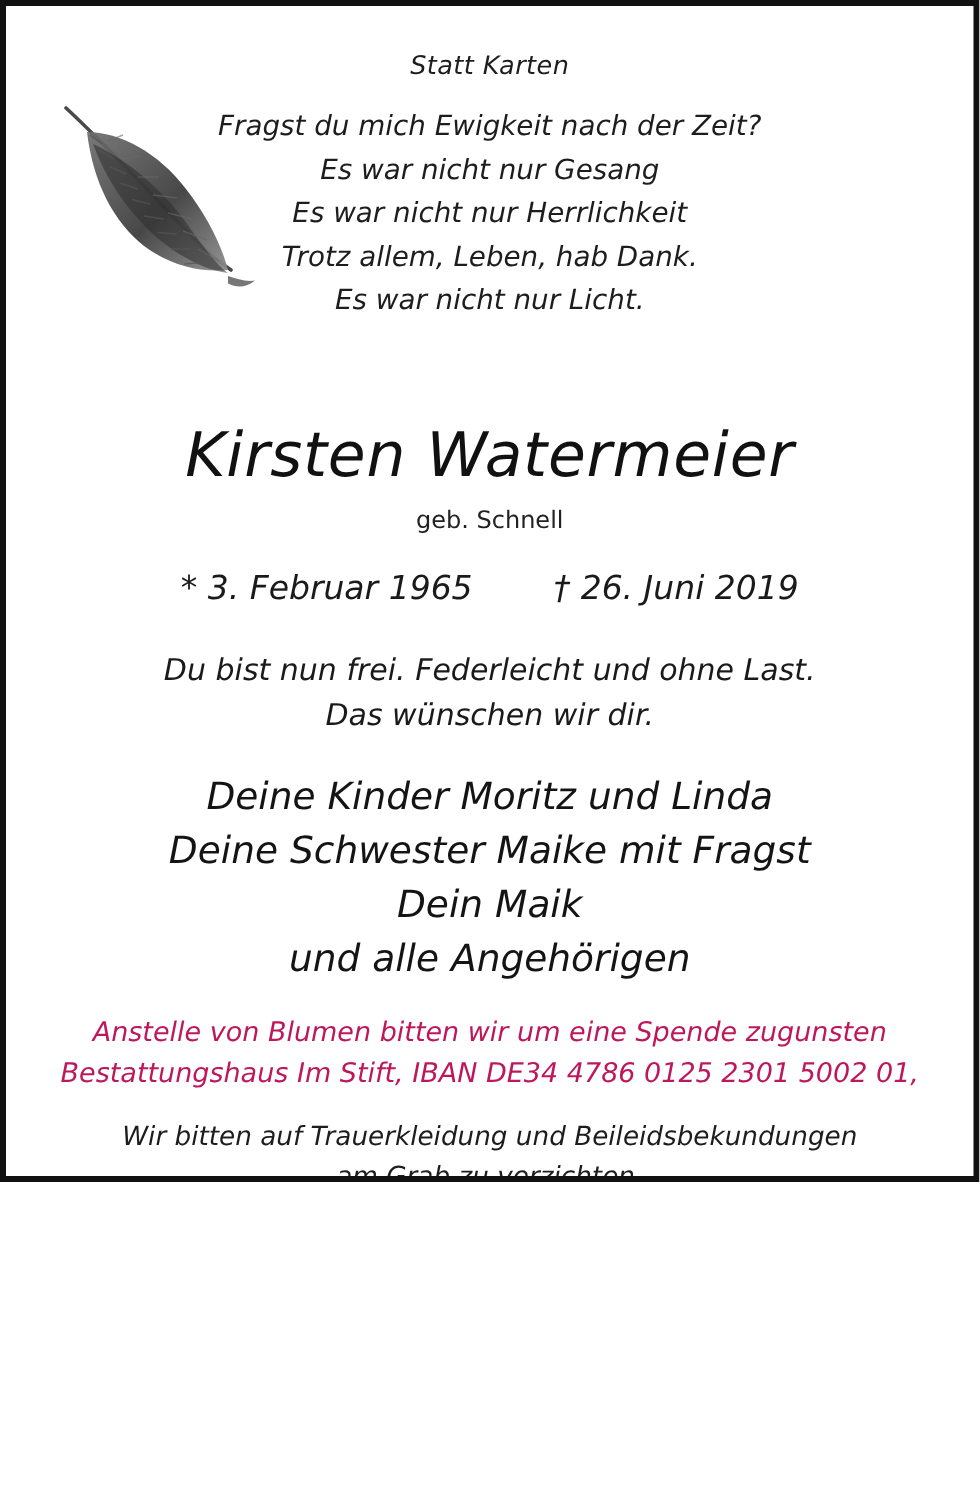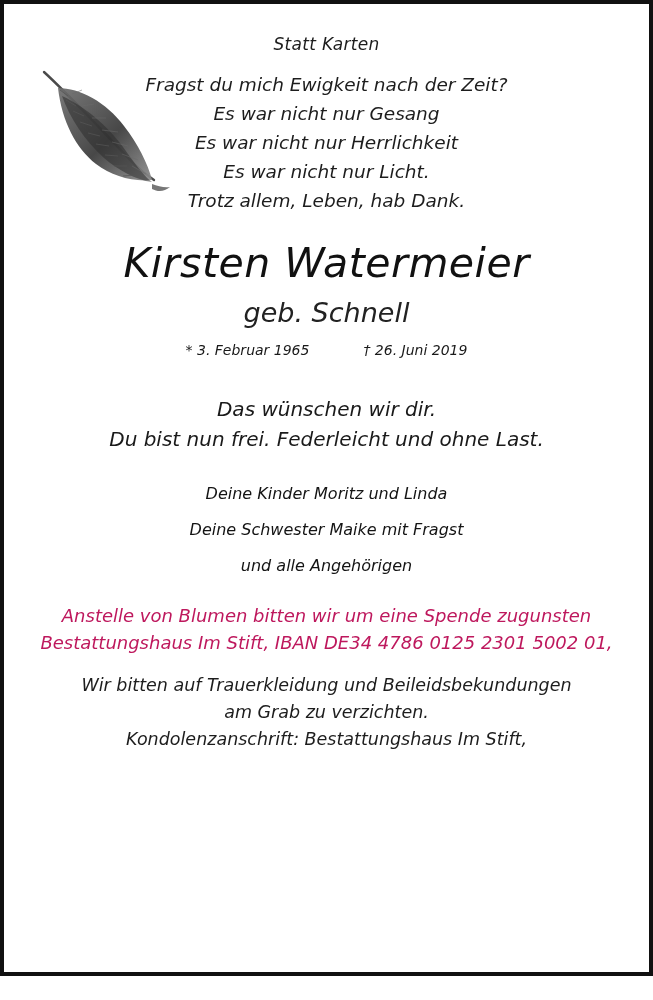--- a/index.html
+++ b/index.html
@@ -10,21 +10,21 @@
   body {
     width: 653px;
     height: 1000px;
     font-family: "DejaVu Sans", sans-serif;
     color: #1a1a1a;
     overflow: hidden;
   }
   .notice {
     position: relative;
     width: 653px;
-    height: 976px;
+    height: 788px;
     box-sizing: border-box;
     border: 4px solid #111111;
     background: #ffffff;
     overflow: hidden;
   }
   .inner {
     position: absolute;
     top: 0;
     left: 0;
     right: 0;
@@ -62,50 +62,49 @@
     height: 145px;
     pointer-events: none;
   }
 
   .name {
     font-size: 41px;
     font-style: italic;
     font-weight: 400;
     letter-spacing: 0.5px;
     color: #111111;
-    margin-top: 24px;
+    margin-top: 64px;
     margin-bottom: 10px;
     white-space: nowrap;
   }
   .geb {
-    font-size: 27px;
-    font-style: italic;
+    font-size: 16px;
     color: #222222;
-    margin-bottom: 14px;
+    margin-bottom: 24px;
   }
   .dates {
-    font-size: 14px;
-    font-style: italic;
-    color: #1a1a1a;
-    margin-bottom: 36px;
+    font-size: 22px;
+    font-style: italic;
+    color: #1a1a1a;
+    margin-bottom: 26px;
     white-space: nowrap;
   }
   .dates .birth { margin-right: 54px; }
 
   .verse {
     font-size: 20px;
     font-style: italic;
     line-height: 30px;
     color: #1a1a1a;
     margin-bottom: 22px;
   }
   .verse div { white-space: nowrap; }
 
   .family {
-    font-size: 16px;
+    font-size: 25px;
     font-style: italic;
     line-height: 36px;
     color: #141414;
     margin-bottom: 18px;
   }
   .family div { white-space: nowrap; }
 
   .funeral {
     font-size: 20px;
     font-style: italic;
@@ -180,40 +179,41 @@
   </div>
 
   <div class="inner">
 
     <div class="statt-karten line">Statt Karten</div>
 
     <div class="poem">
       <div>Fragst du mich Ewigkeit nach der Zeit?</div>
       <div>Es war nicht nur Gesang</div>
       <div>Es war nicht nur Herrlichkeit</div>
+      <div>Trotz allem, Leben, hab Dank.</div>
       <div>Es war nicht nur Licht.</div>
-      <div>Trotz allem, Leben, hab Dank.</div>
     </div>
 
     <div class="name">Kirsten Watermeier</div>
 
     <div class="geb">geb. Schnell</div>
 
     <div class="dates">
       <span class="birth">* 3. Februar 1965</span><span class="death">† 26. Juni 2019</span>
     </div>
 
     <div class="verse">
+      <div>Du bist nun frei. Federleicht und ohne Last.</div>
       <div>Das wünschen wir dir.</div>
-      <div>Du bist nun frei. Federleicht und ohne Last.</div>
     </div>
 
     <div class="family">
       <div>Deine Kinder Moritz und Linda</div>
       <div>Deine Schwester Maike mit Fragst</div>
+      <div>Dein Maik</div>
       <div>und alle Angehörigen</div>
     </div>
 
 
     <div class="donation">
       <div>Anstelle von Blumen bitten wir um eine Spende zugunsten</div>
       <div>Bestattungshaus Im Stift, IBAN DE34 4786 0125 2301 5002 01,</div>
     </div>
 
     <div class="closing">

